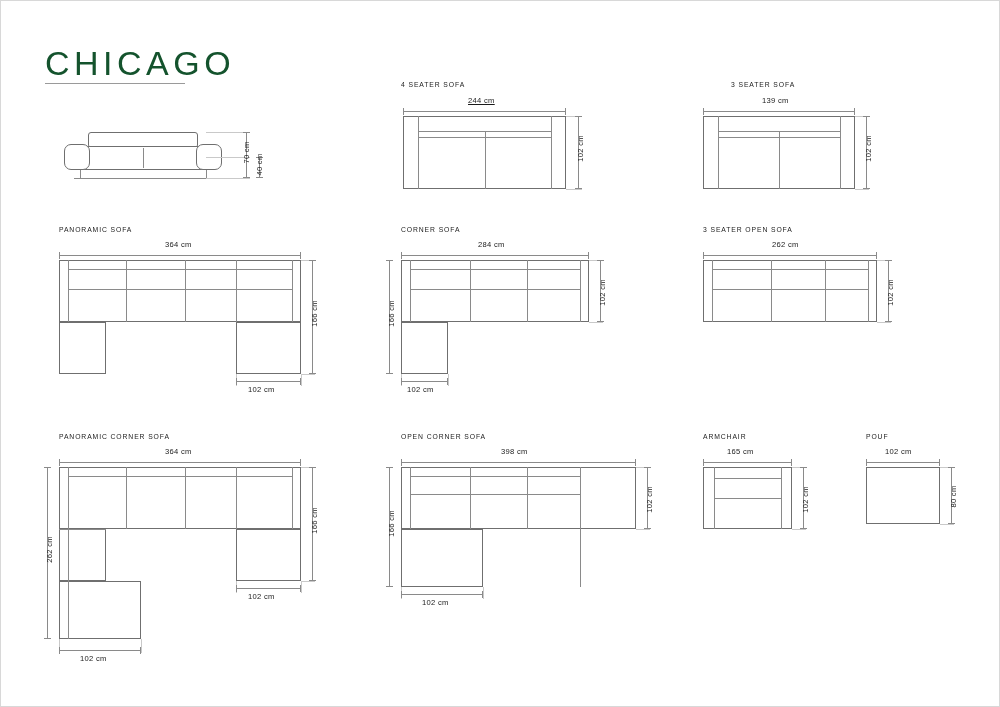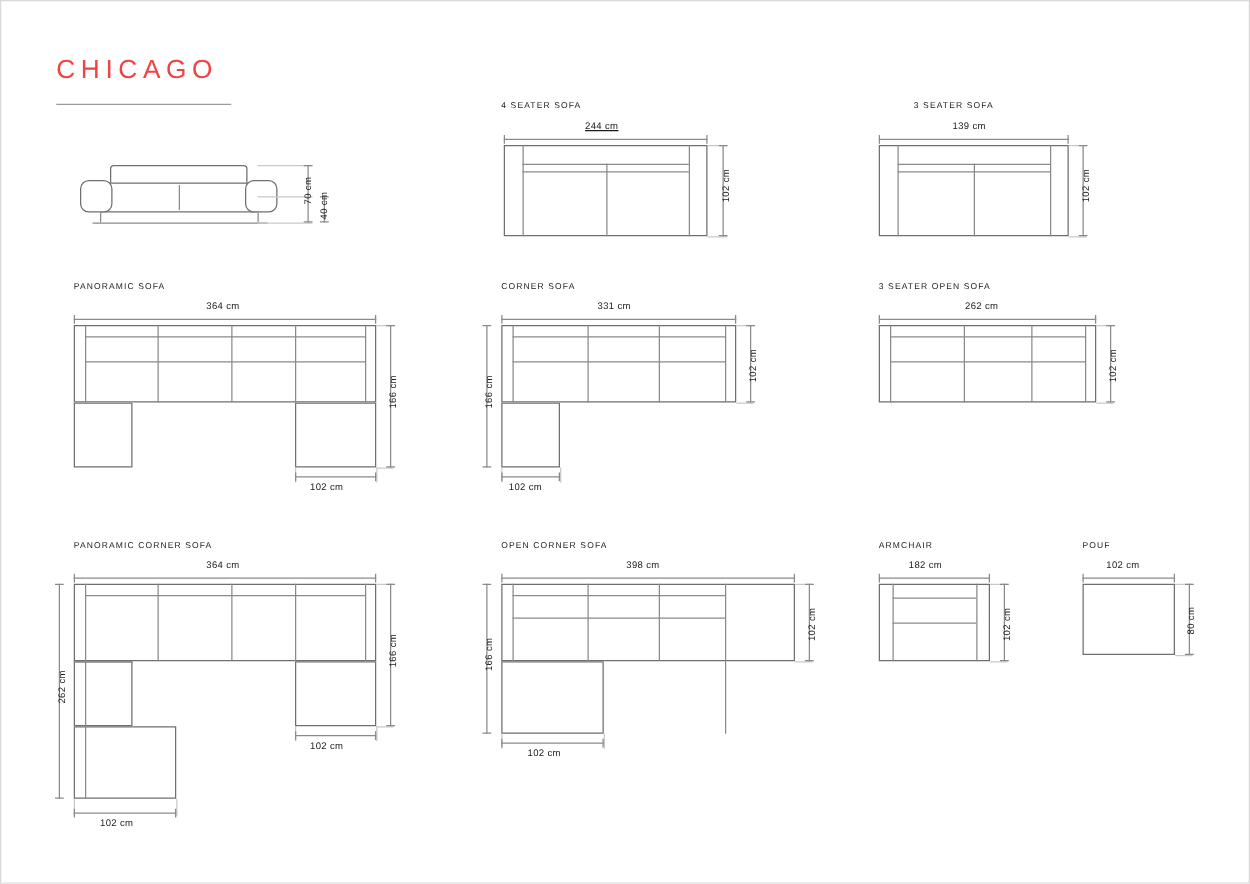--- a/index.html
+++ b/index.html
@@ -12,22 +12,22 @@
     overflow:hidden;
   }
   .frame {
     position:absolute; left:0; top:0; width:1000px; height:707px;
     border:1px solid #d8d8d8;
     box-sizing:border-box;
   }
   
   #title {
     position:absolute; left:45px; top:44px;
-    font-size:21px; letter-spacing:4.5px; font-weight:400;
-    color:#ef4444; white-space:nowrap;
+    font-size:34px; letter-spacing:4.5px; font-weight:400;
+    color:#14532d; white-space:nowrap;
   }
   #title-rule {
     position:absolute; left:45px; top:83px; width:140px; height:1px;
     background:#9a9a9a;
   }
   
   .label {
     position:absolute;
     font-size:6.8px; letter-spacing:.9px; color:#1a1a1a; white-space:nowrap;
   }
@@ -185,21 +185,21 @@
   <div class="ext v" style="left:236px; top:374px; height:12px;"></div>
   <div class="ext v" style="left:301px; top:374px; height:12px;"></div>
   <div class="mline-h" style="left:236px; top:381px; width:65px;"></div>
   <div class="dim" style="left:248px; top:385px;">102 cm</div>
 </div>
 
 <div>
   <div class="label" style="left:401px; top:226px;">CORNER SOFA</div>
 
   <div class="mline-h" style="left:401px; top:255px; width:188px;"></div>
-  <div class="dim" style="left:478px; top:240px;">331 cm</div>
+  <div class="dim" style="left:478px; top:240px;">284 cm</div>
 
   <div class="shape" style="left:401px; top:260px; width:188px; height:62px;"></div>
   <div class="shape" style="left:401px; top:322px; width:47px; height:52px;"></div>
   <div class="hline" style="left:410px; top:269px; width:170px;"></div>
   <div class="hline" style="left:410px; top:289px; width:170px;"></div>
   <div class="vline" style="left:410px; top:260px; height:62px;"></div>
   <div class="vline" style="left:580px; top:260px; height:62px;"></div>
   <div class="vline" style="left:470px; top:260px; height:62px;"></div>
   <div class="vline" style="left:527px; top:260px; height:62px;"></div>
 
@@ -306,21 +306,21 @@
   <div class="ext v" style="left:401px; top:587px; height:12px;"></div>
   <div class="ext v" style="left:483px; top:587px; height:12px;"></div>
   <div class="mline-h" style="left:401px; top:594px; width:82px;"></div>
   <div class="dim" style="left:422px; top:598px;">102 cm</div>
 </div>
 
 <div>
   <div class="label" style="left:703px; top:433px;">ARMCHAIR</div>
 
   <div class="mline-h" style="left:703px; top:462px; width:89px;"></div>
-  <div class="dim" style="left:727px; top:447px;">182 cm</div>
+  <div class="dim" style="left:727px; top:447px;">165 cm</div>
 
   <div class="shape" style="left:703px; top:467px; width:89px; height:62px;"></div>
   <div class="vline" style="left:714px; top:467px; height:62px;"></div>
   <div class="vline" style="left:781px; top:467px; height:62px;"></div>
   <div class="hline" style="left:714px; top:478px; width:67px;"></div>
   <div class="hline" style="left:714px; top:498px; width:67px;"></div>
 
   <div class="ext h" style="left:792px; top:467px; width:14px;"></div>
   <div class="ext h" style="left:792px; top:529px; width:14px;"></div>
   <div class="mline-v" style="left:803px; top:467px; height:62px;"></div>

